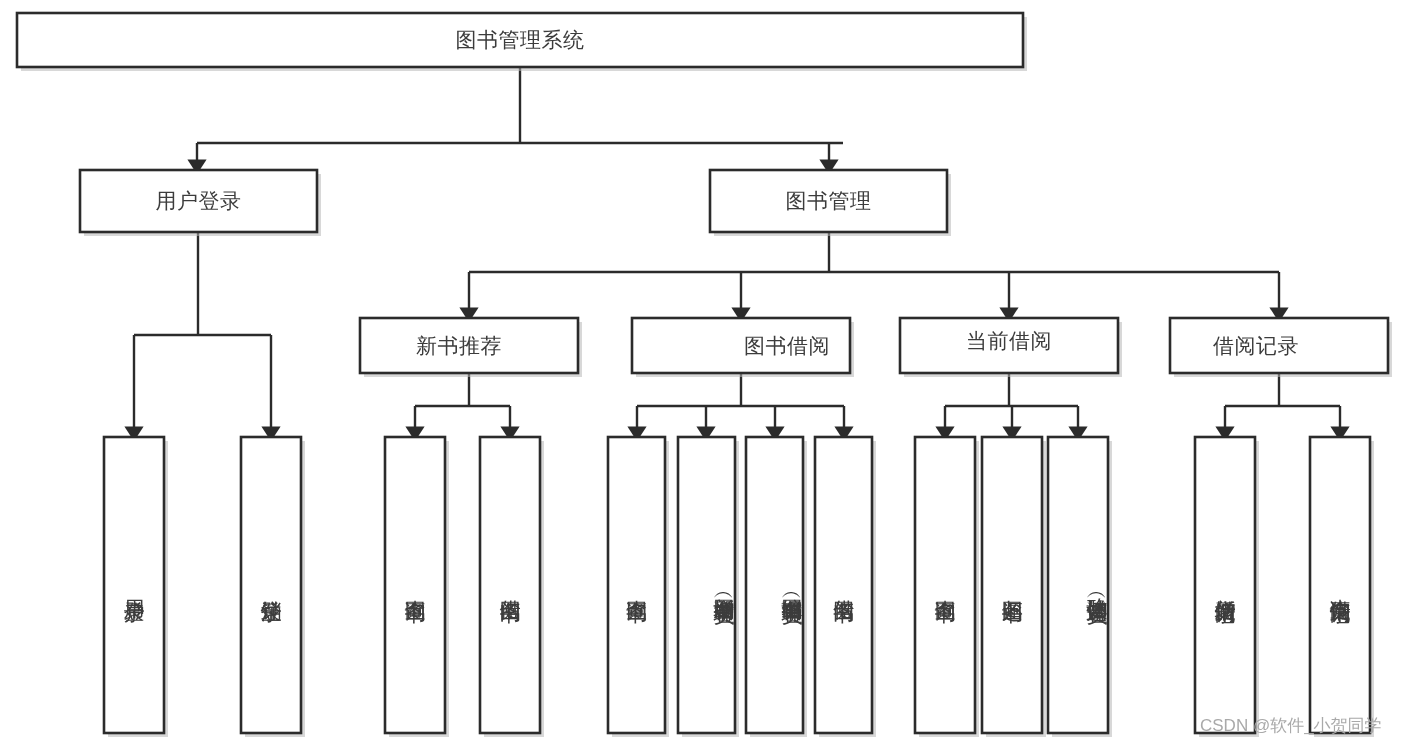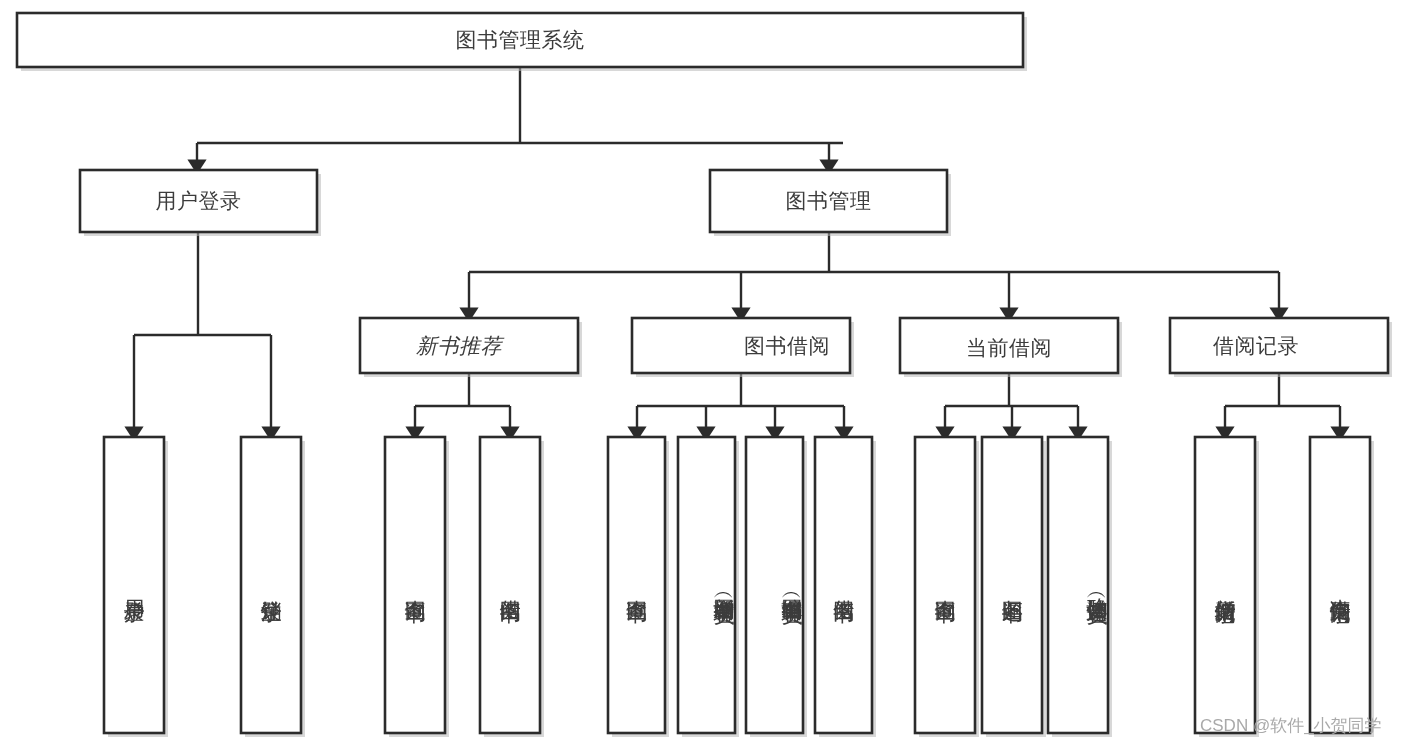--- a/index.html
+++ b/index.html
@@ -184,23 +184,23 @@
       <rect class="node-box-shadow" x="1314" y="441" width="60" height="296"></rect>
       <rect class="node-box" x="1310" y="437" width="60" height="296"></rect>
     </g>
   </svg>
 
   <div class="node-label-h" style="left:17px; top:13px; width:1006px; height:54px;">图书管理系统</div>
 
   <div class="node-label-h" style="left:80px; top:170px; width:237px; height:62px;">用户登录</div>
   <div class="node-label-h" style="left:710px; top:170px; width:237px; height:62px;font-family:Liberation Mono, monospace;">图书管理</div>
 
-  <div class="node-label-h" style="left:360px; top:318px; width:198px; height:55px;font-style:italic;">新书推荐</div>
+  <div class="node-label-h" style="left:360px; top:318px; width:198px; height:55px;">新书推荐</div>
   <div class="node-label-h" style="left:632px; top:318px; width:218px; height:55px;margin-left:46px;">图书借阅</div>
-  <div class="node-label-h" style="left:900px; top:328px; width:218px; height:40px;">当前借阅</div>
+  <div class="node-label-h" style="left:900px; top:321px; width:218px; height:40px;">当前借阅</div>
   <div class="node-label-h" style="left:1170px; top:318px; width:172px; height:55px;">借阅记录</div>
 
   <div class="node-label-v" style="left:104px; top:437px; width:60px; height:296px;">用户登录</div>
   <div class="node-label-v" style="left:241px; top:437px; width:60px; height:296px;">注销登录</div>
   <div class="node-label-v" style="left:385px; top:437px; width:60px; height:296px;">查询图书</div>
   <div class="node-label-v" style="left:480px; top:437px; width:60px; height:296px;">借阅图书</div>
   <div class="node-label-v" style="left:608px; top:437px; width:57px; height:296px;">查询图书</div>
   <div class="node-label-v" style="left:678px; top:437px; width:57px; height:296px; align-items:flex-start;">新增图书（管理员）</div>
   <div class="node-label-v" style="left:746px; top:437px; width:57px; height:296px; align-items:flex-start;">编辑图书（管理员）</div>
   <div class="node-label-v" style="left:815px; top:437px; width:57px; height:296px;">借阅图书</div>

